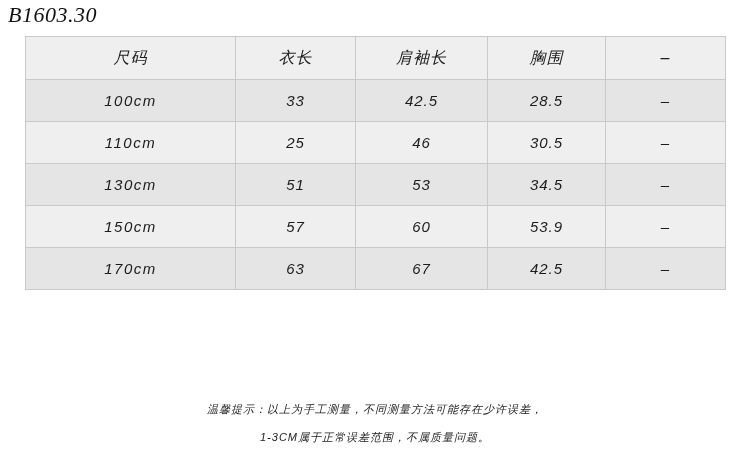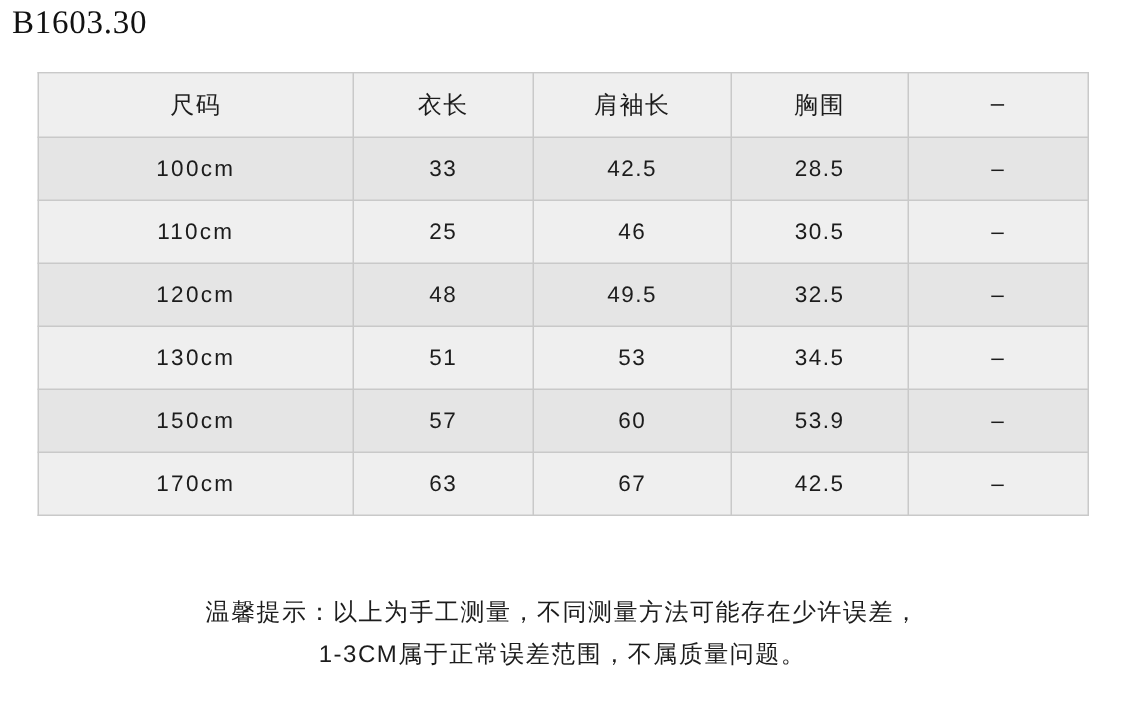--- a/index.html
+++ b/index.html
@@ -12,36 +12,36 @@
     background: #ffffff;
     font-family: "Liberation Sans", sans-serif;
     color: #1a1a1a;
     overflow: hidden;
   }
   .page {
     position: relative;
     width: 750px;
     height: 374px;
     box-sizing: border-box;
+    font-style: italic;
   }
   .title {
     position: absolute;
     left: 8px;
     top: 2px;
     font-size: 22px;
     font-family: "Liberation Serif", serif;
     color: #111;
     letter-spacing: 0.5px;
   }
   .table-wrap {
     position: absolute;
     left: 25px;
     top: 36px;
     width: 700px;
-    margin-top: 12px;
   }
   table.size-table {
     border-collapse: collapse;
     width: 700px;
     table-layout: fixed;
   }
   table.size-table col.c0 { width: 210px; }
   table.size-table col.c1 { width: 120px; }
   table.size-table col.c2 { width: 132px; }
   table.size-table col.c3 { width: 118px; }
@@ -74,21 +74,21 @@
     letter-spacing: 1.5px;
   }
   .notes {
     position: absolute;
     left: 0;
     top: 395px;
     width: 750px;
     text-align: center;
   }
   .notes .line {
-    font-size: 16px;
+    font-size: 11px;
     color: #1c1c1c;
     line-height: 28px;
     letter-spacing: 1px;
     font-family: "Liberation Sans", sans-serif;
   }
 </style>
 </head>
 <body>
 
 <div class="page">
@@ -122,27 +122,20 @@
           <td>–</td>
         </tr>
         <tr>
           <td class="first-col">110cm</td>
           <td>25</td>
           <td>46</td>
           <td>30.5</td>
           <td>–</td>
         </tr>
         <tr>
-          <td class="first-col">120cm</td>
-          <td>48</td>
-          <td>49.5</td>
-          <td>32.5</td>
-          <td>–</td>
-        </tr>
-        <tr>
           <td class="first-col">130cm</td>
           <td>51</td>
           <td>53</td>
           <td>34.5</td>
           <td>–</td>
         </tr>
         <tr>
           <td class="first-col">150cm</td>
           <td>57</td>
           <td>60</td>

